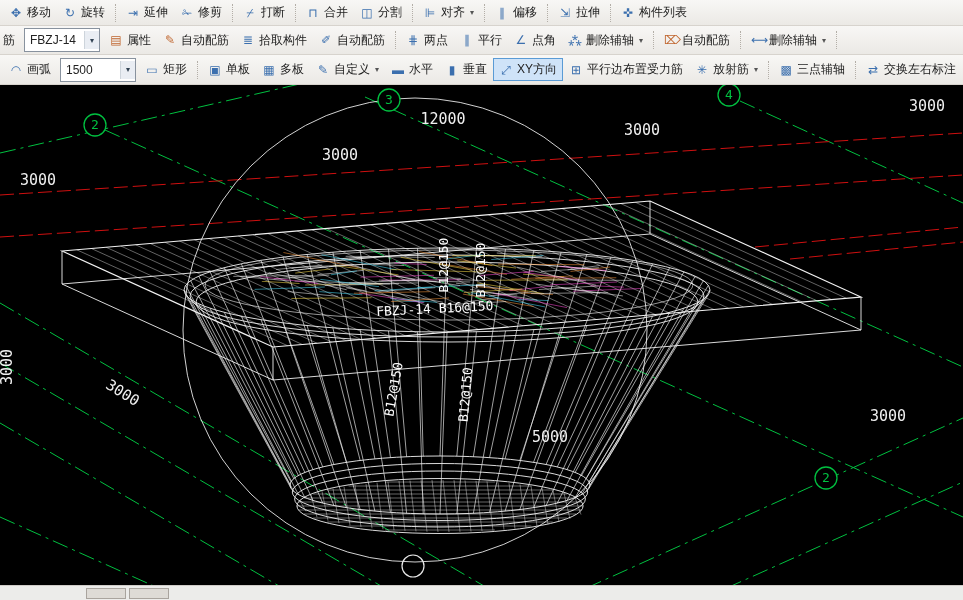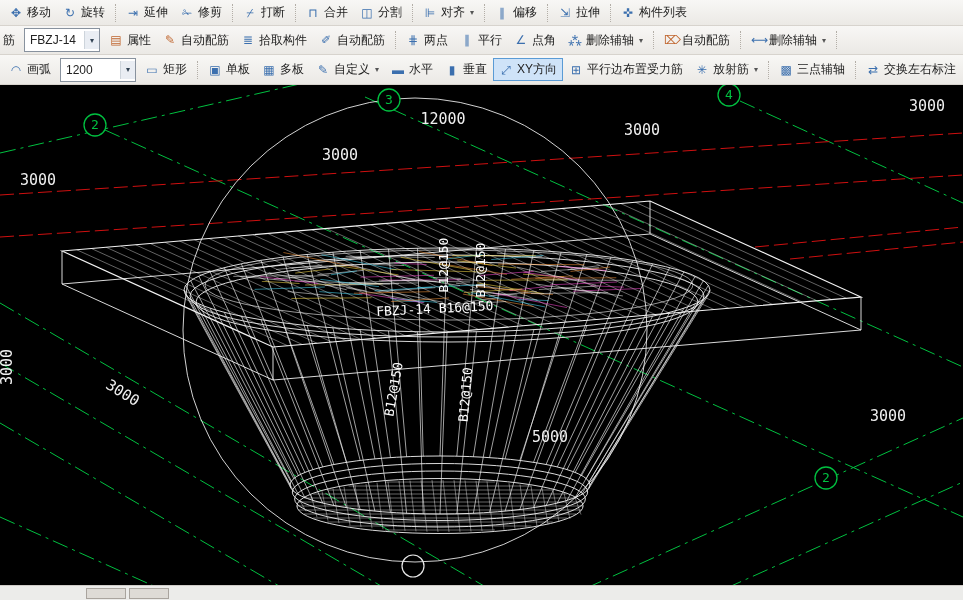--- a/index.html
+++ b/index.html
@@ -151,21 +151,21 @@
     </button>
     <div class="sep"></div>
   </div>
 
   <div class="toolbar row3">
     <button class="tb">
       <span class="ic">◠</span>
       <span>画弧</span>
     </button>
     <div class="combo">
-      <span class="val">1200</span>
+      <span class="val">1500</span>
       <span class="arrow">▾</span>
     </div>
     <button class="tb">
       <span class="ic">▭</span>
       <span>矩形</span>
     </button>
     <div class="sep"></div>
     <button class="tb">
       <span class="ic">▣</span>
       <span>单板</span>

